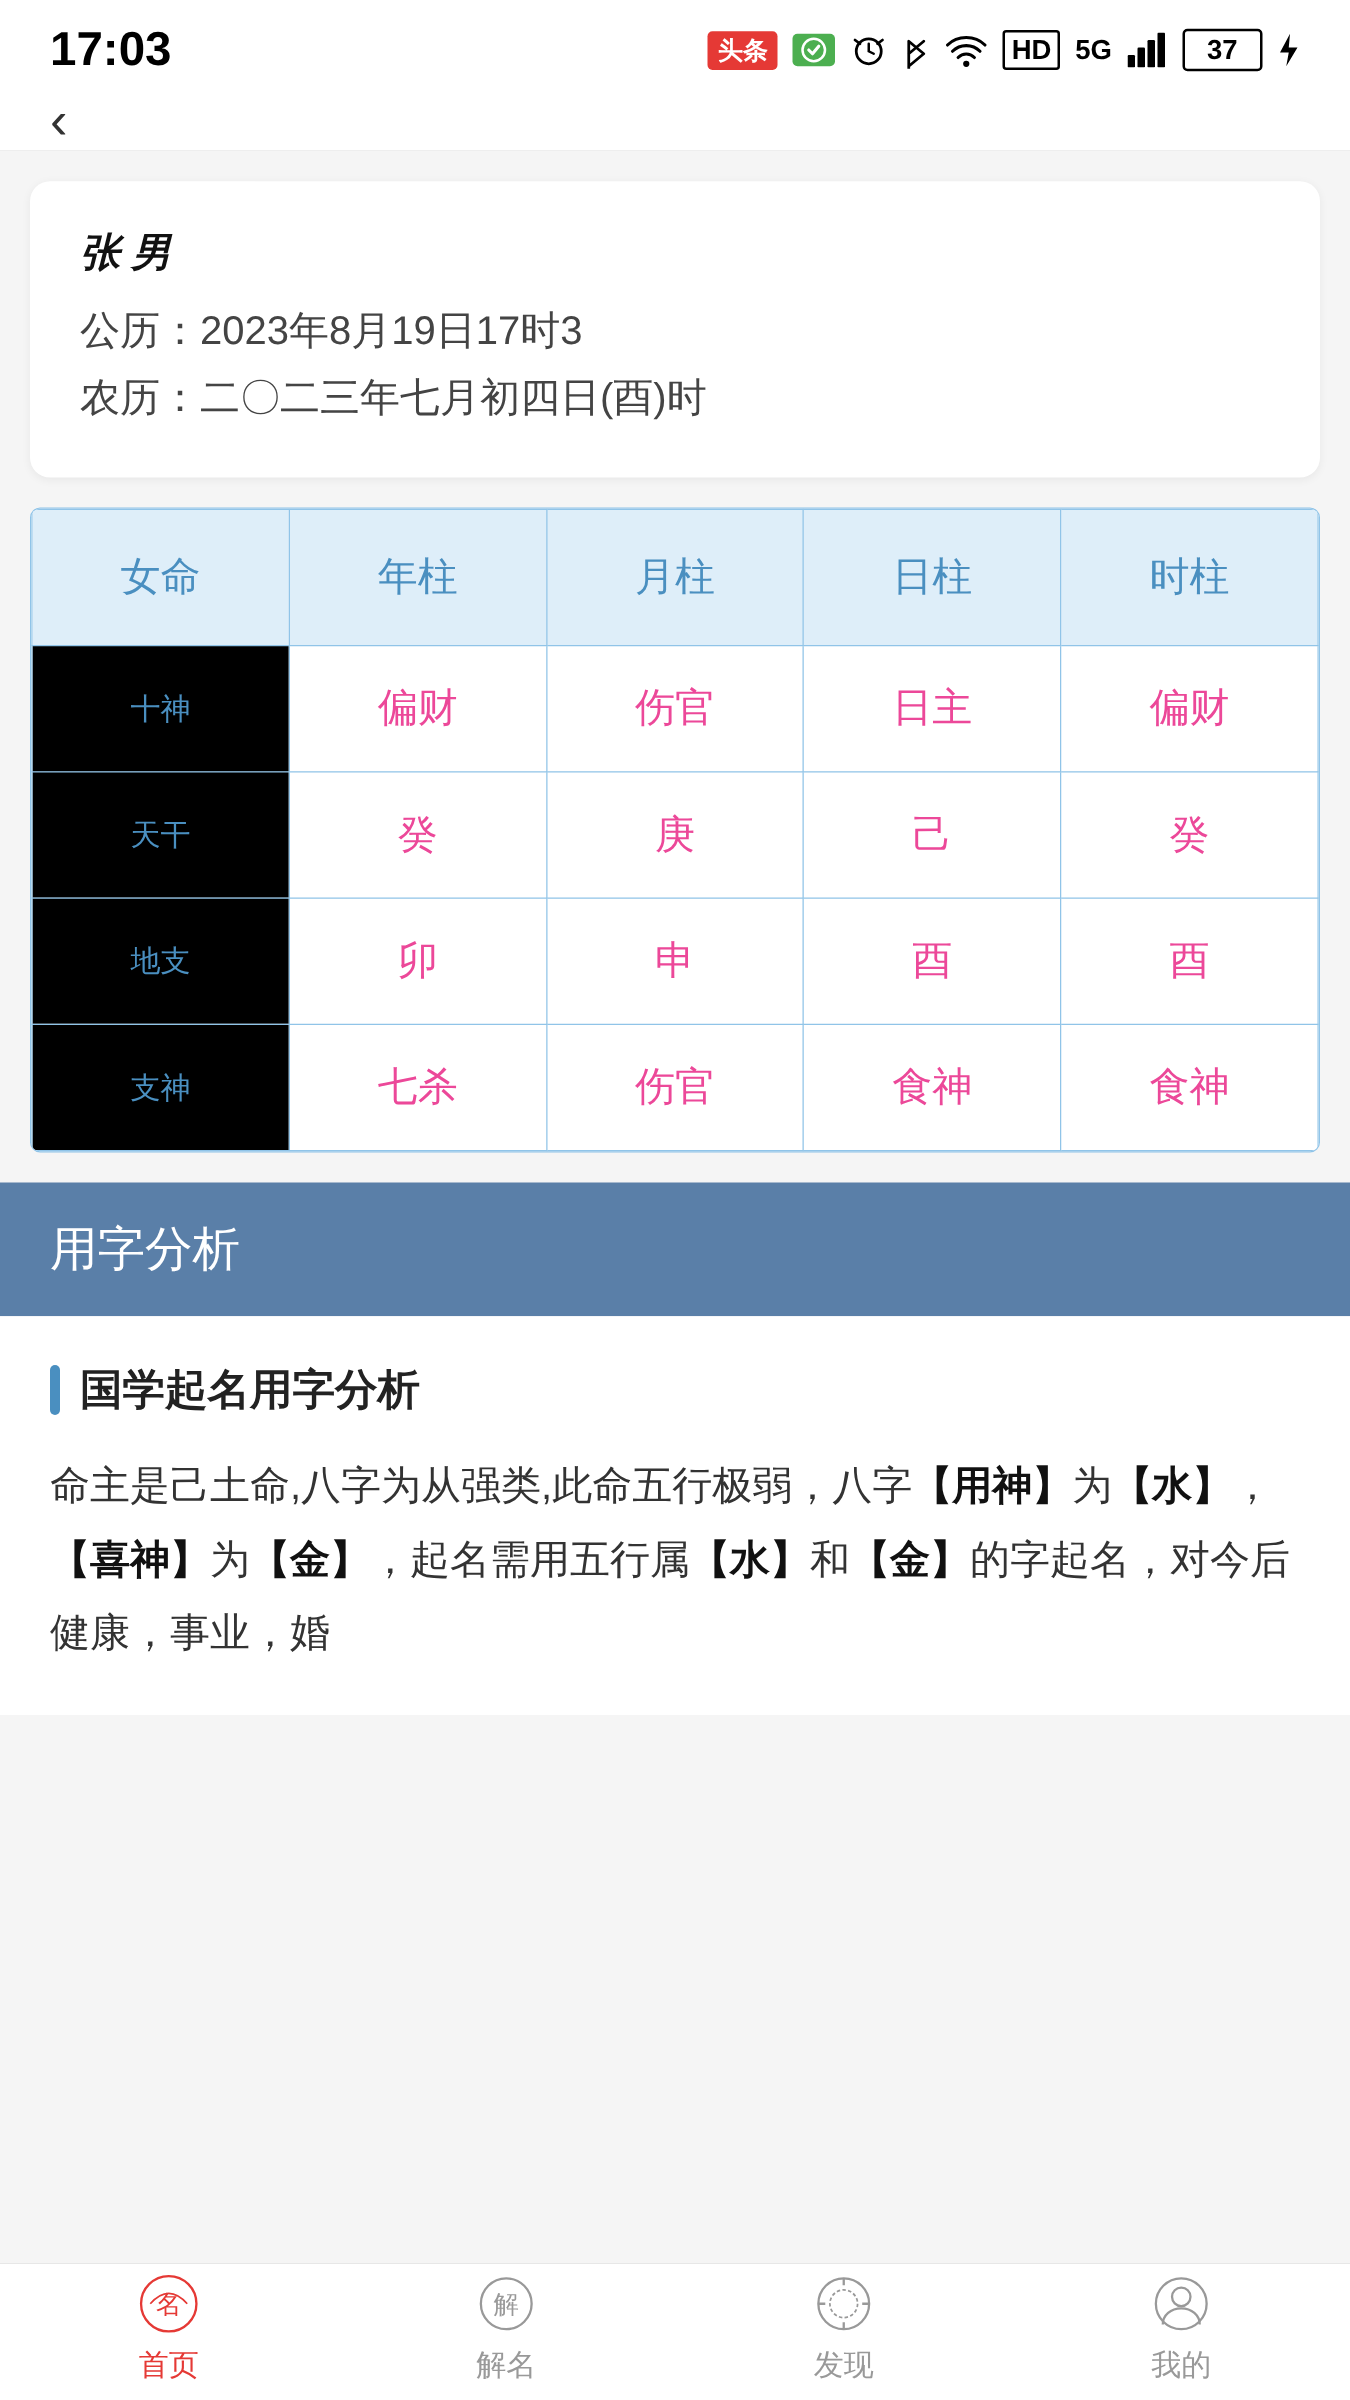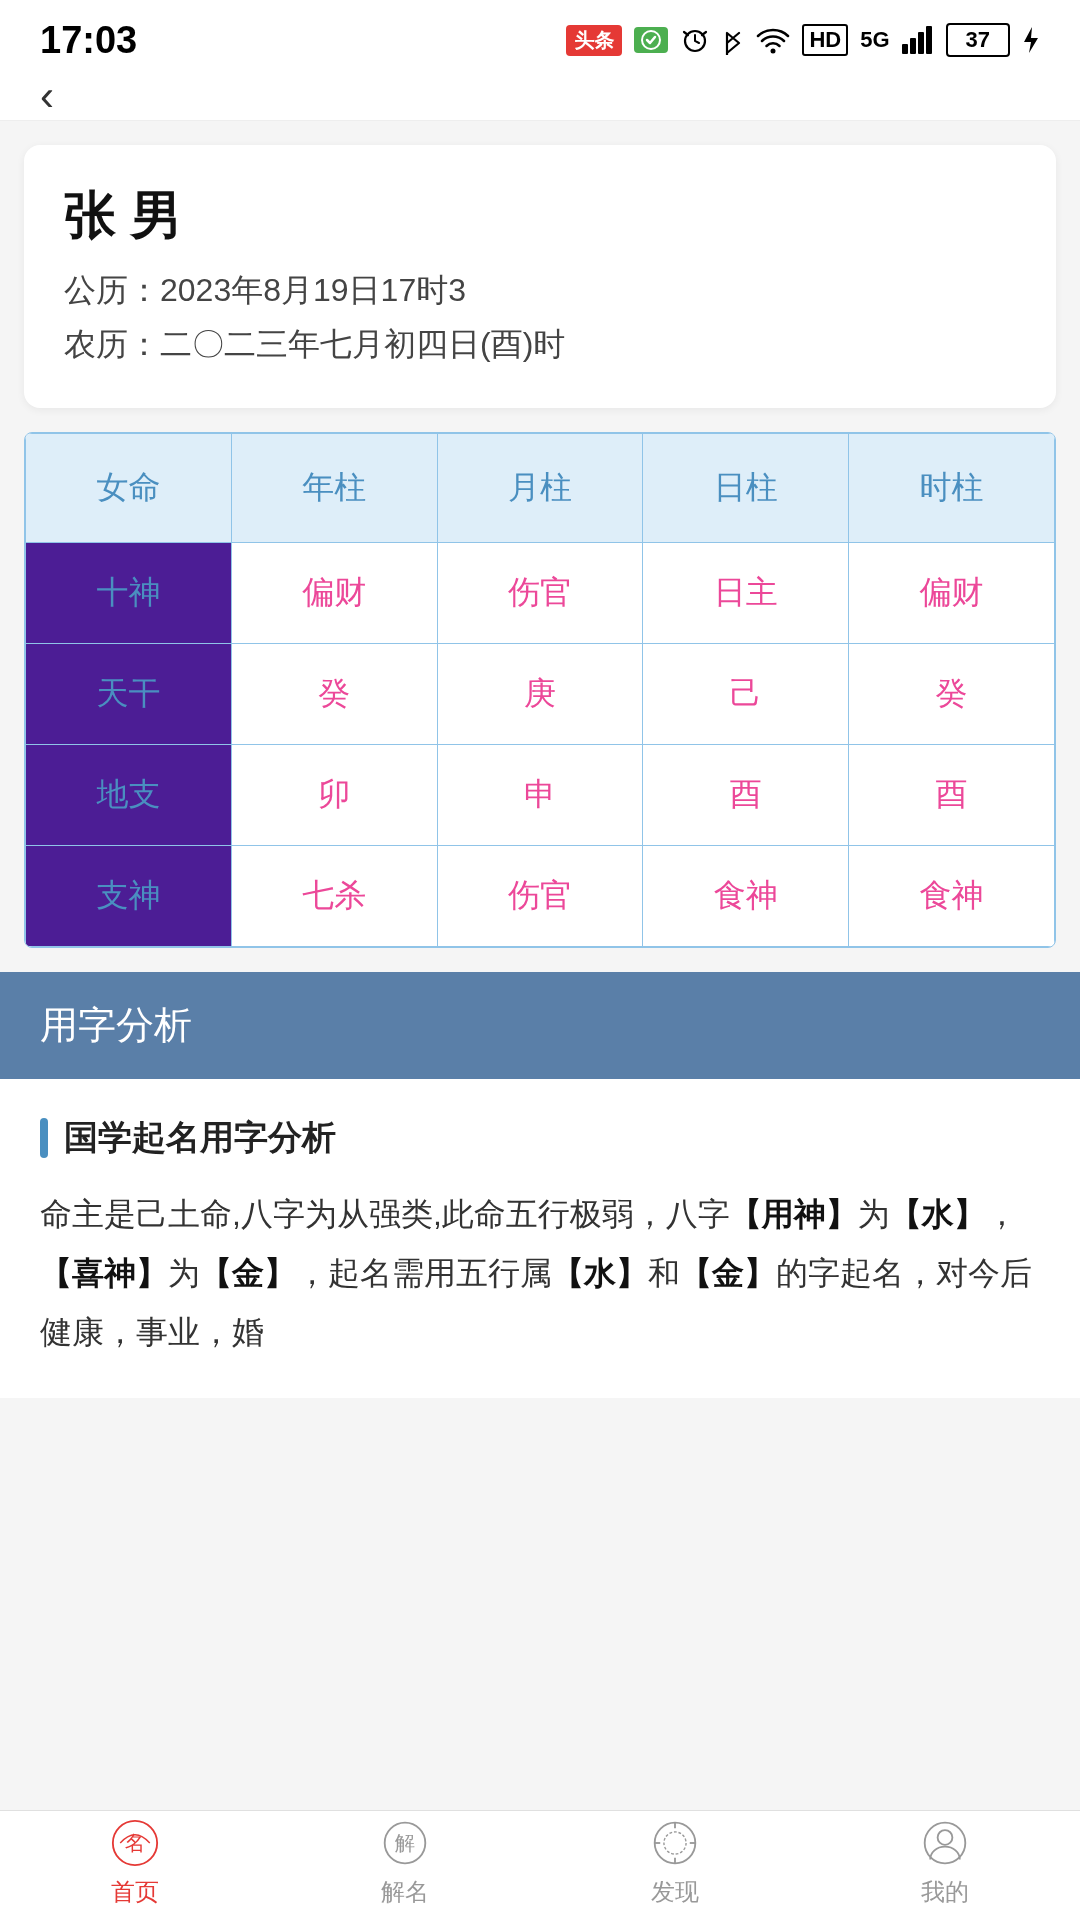--- a/index.html
+++ b/index.html
@@ -84,24 +84,25 @@
 
     
     .info-card {
       background: #fff;
       margin: 24px 24px 0 24px;
       border-radius: 16px;
       padding: 36px 40px;
       box-shadow: 0 2px 8px rgba(0,0,0,0.06);
     }
     .info-name {
-      font-size: 52px;
+      font-size: 32px;
       font-weight: 700;
       color: #111;
       margin-bottom: 12px;
+      font-style: italic;
     }
     .info-line {
       font-size: 32px;
       color: #444;
       line-height: 1.7;
     }
 
     
     .bazi-table-wrap {
       margin: 24px 24px 0 24px;
@@ -122,23 +123,23 @@
       color: #ec4899;
     }
     .bazi-table .header-cell {
       background: #deeef9;
       color: #4a8fc0;
       font-size: 32px;
       font-weight: 500;
       padding: 32px 8px;
     }
     .bazi-table .row-label {
-      background: #4c1d95;
+      background: #000000;
       color: #4a8fc0;
-      font-size: 32px;
+      font-size: 24px;
       font-weight: 500;
     }
 
     
     .analysis-section {
       margin: 24px 0 0 0;
     }
     .analysis-header {
       background: #5a7fa8;
       padding: 28px 40px;

